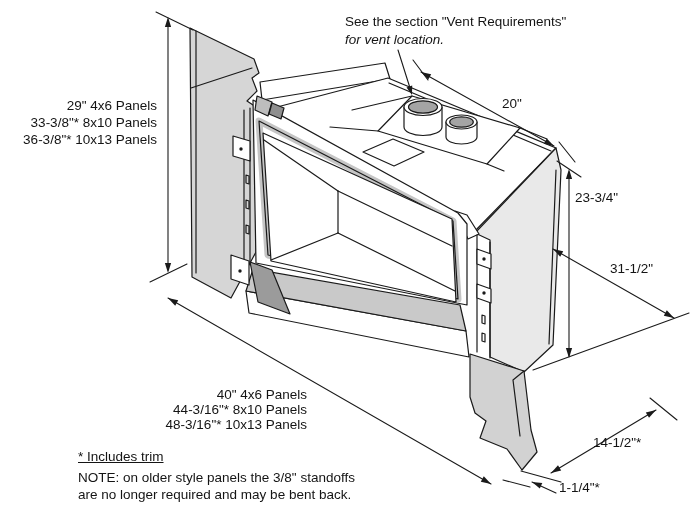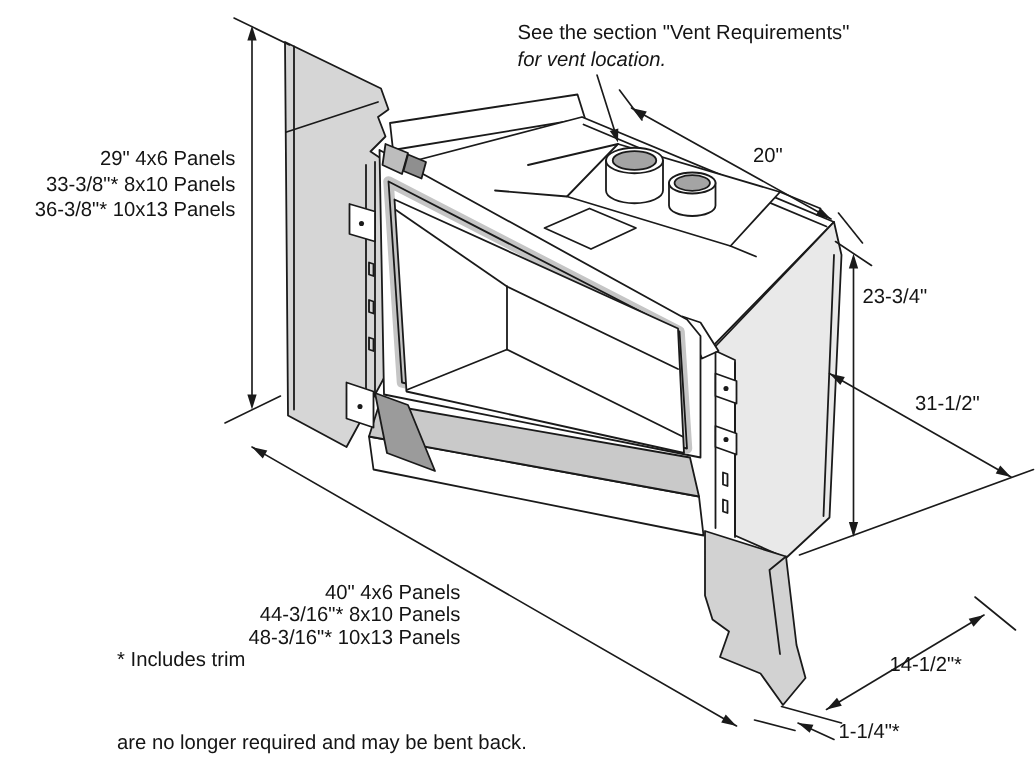--- a/index.html
+++ b/index.html
@@ -181,16 +181,17 @@
 <div class="lbl" style="left:502px;top:96px;">20"</div>
 <div class="lbl" style="left:575px;top:190px;">23-3/4"</div>
 <div class="lbl" style="left:610px;top:261px;">31-1/2"</div>
 <div class="lbl" style="left:593px;top:435px;">14-1/2"*</div>
 <div class="lbl" style="left:559px;top:480px;">1-1/4"*</div>
 
 <div class="lbl r" style="left:100px;width:207px;top:387px;">40" 4x6 Panels</div>
 <div class="lbl r" style="left:100px;width:207px;top:402px;">44-3/16"* 8x10 Panels</div>
 <div class="lbl r" style="left:100px;width:207px;top:417px;">48-3/16"* 10x13 Panels</div>
 
-<div class="lbl" style="left:78px;top:432px;">* Includes trim</div>
+<div class="lbl" style="left:78px;top:449px;text-decoration:underline;">* Includes trim</div>
+<div class="lbl" style="left:78px;top:470px;">NOTE: on older style panels the 3/8" standoffs</div>
 <div class="lbl" style="left:78px;top:487px;">are no longer required and may be bent back.</div>
 
 </div>
 
 </body></html>

